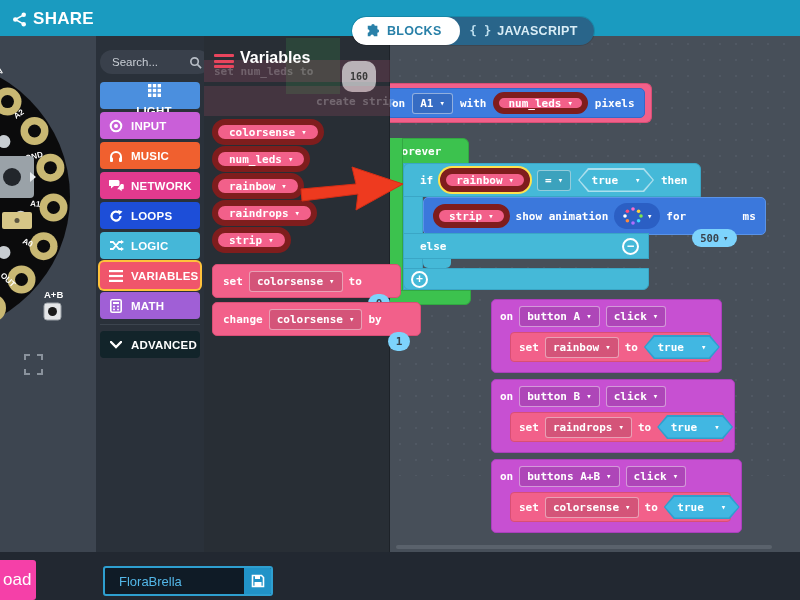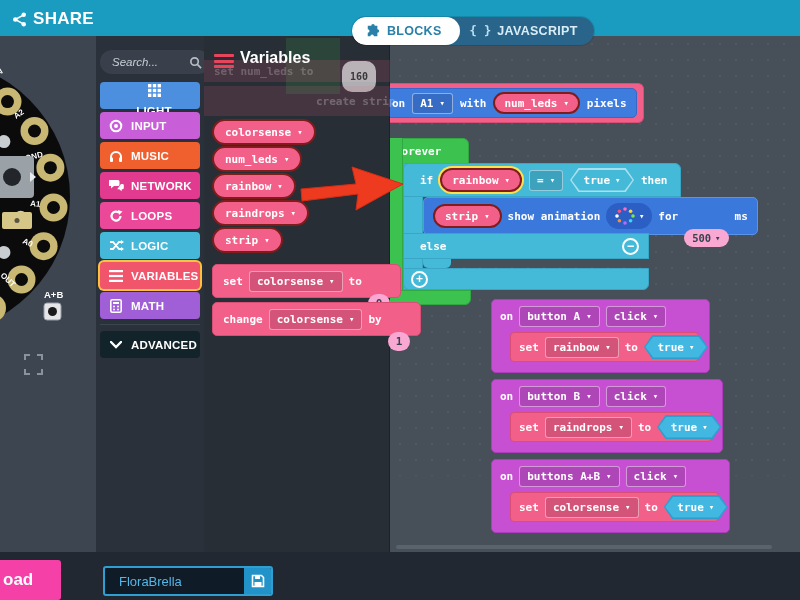--- a/index.html
+++ b/index.html
@@ -22,47 +22,47 @@
   #tab-js .braces{color:#BFE0EF;font-family:"DejaVu Sans Mono",monospace;font-weight:bold;font-size:12px;}
   #tab-js .lbl{color:#D9EDF6;font-weight:bold;font-size:12.5px;letter-spacing:.3px;}
 
   
   #simulator{left:0;top:36px;width:96px;height:516px;background:#3D4550;z-index:15;overflow:hidden;}
 
   
   #toolbox{left:96px;top:36px;width:108px;height:516px;background:#2A313A;z-index:16;}
   #search-box{left:4px;top:14px;width:90px;height:24px;background:#39404B;border-radius:13px;
               display:flex;align-items:center;justify-content:space-between;padding:0 8px 0 12px;cursor:text;}
-  #search-box span{color:#C9CED5;font-size:11.5px;font-style:italic;}
+  #search-box span{color:#C9CED5;font-size:11.5px;}
   .cat{left:4px;width:100px;height:27px;border-radius:4px;display:flex;align-items:center;gap:7px;
        padding-left:8px;box-sizing:border-box;cursor:pointer;}
   .cat span{color:#fff;font-weight:bold;font-size:11.5px;letter-spacing:.2px;}
   .cat.selected{box-shadow:0 0 0 2px #FFC23B;}
   #divider{left:4px;top:288px;width:100px;height:1px;background:#3C444E;}
   #cat-advanced{top:295px;background:#12242A;}
   .icon16{width:16px;height:16px;flex:0 0 16px;display:flex;align-items:center;justify-content:center;}
 
   
   #flyout{left:204px;top:36px;width:186px;height:516px;background:#282E35;z-index:20;
           border-right:1px solid #1D2228;box-sizing:border-box;}
   .ghost{opacity:1;pointer-events:none;}
   #flyout-title{left:36px;top:13px;color:#fff;font-weight:bold;font-size:16px;}
   #ham-red{left:10px;top:18px;width:20px;height:14px;display:flex;flex-direction:column;justify-content:space-between;}
   #ham-red i{height:3px;background:#E8455D;border-radius:1px;}
   #make-var{left:8px;top:46px;width:168px;height:28px;border:2px solid #2E9FD0;border-radius:3px;
             display:flex;align-items:center;justify-content:center;cursor:pointer;background:rgba(10,16,22,.25);}
   #make-var span{color:#fff;font-weight:bold;font-size:12px;}
-  .pill{background:#F2608A;border:2px solid #7f1d1d;border-radius:13px;padding:5px 11px;
+  .pill{background:#F2608A;border:6px solid #7f1d1d;border-radius:13px;padding:5px 11px;
         display:inline-flex;align-items:center;gap:6px;cursor:grab;box-sizing:border-box;height:26px;}
   .caret{font-size:9px;line-height:1;color:#fff;}
   .stmt{background:#F2608A;border:1px solid #D94E75;border-radius:5px;height:32px;
         display:inline-flex;align-items:center;gap:6px;padding:0 10px;cursor:grab;}
   .dd{border:1px solid rgba(255,255,255,.45);background:rgba(0,0,0,.12);border-radius:3px;
       padding:3px 7px;display:inline-flex;align-items:center;gap:6px;cursor:pointer;}
-  .oval{background:#f9a8d4;border-radius:11px;padding:3px 8px;color:#39424B;display:inline-flex;
+  .oval{background:#7dd3fc;border-radius:11px;padding:3px 8px;color:#39424B;display:inline-flex;
         align-items:center;gap:4px;cursor:pointer;margin-top:44px;}
   .oval .caret{color:#39424B;}
 
   
   #workspace{left:376px;top:36px;width:410px;height:440px;z-index:10;background:#474F59;
              background-image:radial-gradient(circle,#505863 1.2px,transparent 1.3px);
              background-size:16px 16px;}
   #strip-setup{left:0;top:47px;background:#F2608A;border:1px solid #D94E75;border-left:none;
                border-radius:0 6px 6px 0;padding:4px 6px;display:inline-flex;}
   #strip-setup-inner{background:#3E7CDE;border:1px solid #3568C8;border-radius:5px;
@@ -83,39 +83,39 @@
   #if-stub{left:47px;top:223px;width:28px;height:9px;background:#45B9D8;border-radius:0 0 5px 5px;}
   #if-bottom{left:27px;top:232px;width:246px;height:22px;border-radius:0 0 6px 6px;
              display:flex;align-items:center;padding-left:7px;box-sizing:border-box;}
   .circle-btn{width:17px;height:17px;border:2px solid #fff;border-radius:50%;color:#fff;
               display:flex;align-items:center;justify-content:center;font-size:12px;font-weight:bold;
               box-sizing:border-box;cursor:pointer;line-height:1;}
   .hl-yellow{box-shadow:0 0 0 2px #FFE14D;}
   .hexwrap{clip-path:polygon(13% 0%,87% 0%,100% 50%,87% 100%,13% 100%,0% 50%);
            padding:1.5px;display:inline-flex;}
   .hexin{clip-path:polygon(13% 0%,87% 0%,100% 50%,87% 100%,13% 100%,0% 50%);
-         display:inline-flex;align-items:center;gap:5px;padding:4px 12px;}
+         display:inline-flex;align-items:center;gap:17px;padding:4px 12px;}
   .hex-lite{background:rgba(255,255,255,.55);}
   .hex-lite .hexin{background:#45B9D8;}
   .hex-cyan{background:#2E9ECD;}
   .hex-cyan .hexin{background:#41B7E2;}
   #anim-oval{width:46px;height:26px;background:#2B5FC4;border-radius:13px;display:inline-flex;
              align-items:center;justify-content:center;gap:3px;cursor:pointer;}
   .purple{background:#C750D2;border:1px solid #AC3EBE;border-radius:5px;position:absolute;
           padding:4px 10px 10px 8px;}
   .purple .row1{display:flex;align-items:center;gap:6px;height:24px;}
   .setred{background:#F2608A;border:1px solid #D94E75;border-radius:4px;margin:4px 0 0 10px;
           display:inline-flex;align-items:center;gap:6px;padding:2px 0 2px 8px;position:relative;}
   .setred .hexwrap{margin-right:-10px;}
   #hscroll{left:20px;top:509px;width:376px;height:4px;background:#5A626C;border-radius:2px;cursor:pointer;}
 
   
   #bottombar{left:0;top:552px;width:800px;height:48px;background:#222831;z-index:30;}
-  #download-btn{left:0;top:8px;width:61px;height:40px;background:#F540A8;border-radius:0 3px 3px 0;
-                display:flex;align-items:center;color:#fff;font-weight:bold;font-size:17px;
+  #download-btn{left:0;top:8px;width:36px;height:40px;background:#F540A8;border-radius:0 3px 3px 0;
+                display:flex;align-items:center;color:#fff;font-weight:normal;font-size:17px;
                 padding-left:3px;box-sizing:border-box;cursor:pointer;}
   #project-box{left:103px;top:14px;width:170px;height:30px;border:2px solid #2E9FD0;border-radius:3px;
                display:flex;box-sizing:border-box;background:#0F1B26;overflow:hidden;}
   #project-name{flex:1;display:flex;align-items:center;padding-left:14px;color:#53B7E8;font-size:13px;cursor:text;}
   #save-btn{width:27px;background:#2193C8;display:flex;align-items:center;justify-content:center;cursor:pointer;}
 
   #arrow-svg{left:0;top:0;z-index:50;pointer-events:none;}
 </style>
 </head>
 <body>
@@ -251,21 +251,21 @@
   </div>
   <div class="cat abs" style="top: 136px; background: rgb(226, 58, 142);">
     <span class="icon16">
       <svg width="15" height="14" viewBox="0 0 15 14">
         <path d="M1 1 h8 a1.5 1.5 0 0 1 1.5 1.5 v3 a1.5 1.5 0 0 1 -1.5 1.5 h-4 l-3 2.5 v-2.5 h-1 a1.5 1.5 0 0 1 -1.5 -1.5 v-3 A1.5 1.5 0 0 1 1 1z" fill="#fff"></path>
         <path d="M12 5 h1.5 a1.3 1.3 0 0 1 1.3 1.3 v2.6 a1.3 1.3 0 0 1 -1.3 1.3 h-.8 v2 l-2.5-2 h-2" fill="#fff"></path>
       </svg>
       </span>
     <span>NETWORK</span>
   </div>
-  <div class="cat abs" style="top: 166px; background: #ec4899;">
+  <div class="cat abs" style="top: 166px; background: #1d4ed8;">
     <span class="icon16">
       <svg width="14" height="14" viewBox="0 0 14 14">
         <path d="M11.5 7 a4.5 4.5 0 1 1 -1.4 -3.2" fill="none" stroke="#fff" stroke-width="2.2"></path>
         <polygon points="9,1 13.5,2.5 10,6" fill="#fff"></polygon>
       </svg>
       </span>
     <span>LOOPS</span>
   </div>
   <div class="cat abs" style="top: 196px; background: rgb(69, 183, 216);">
     <span class="icon16">

